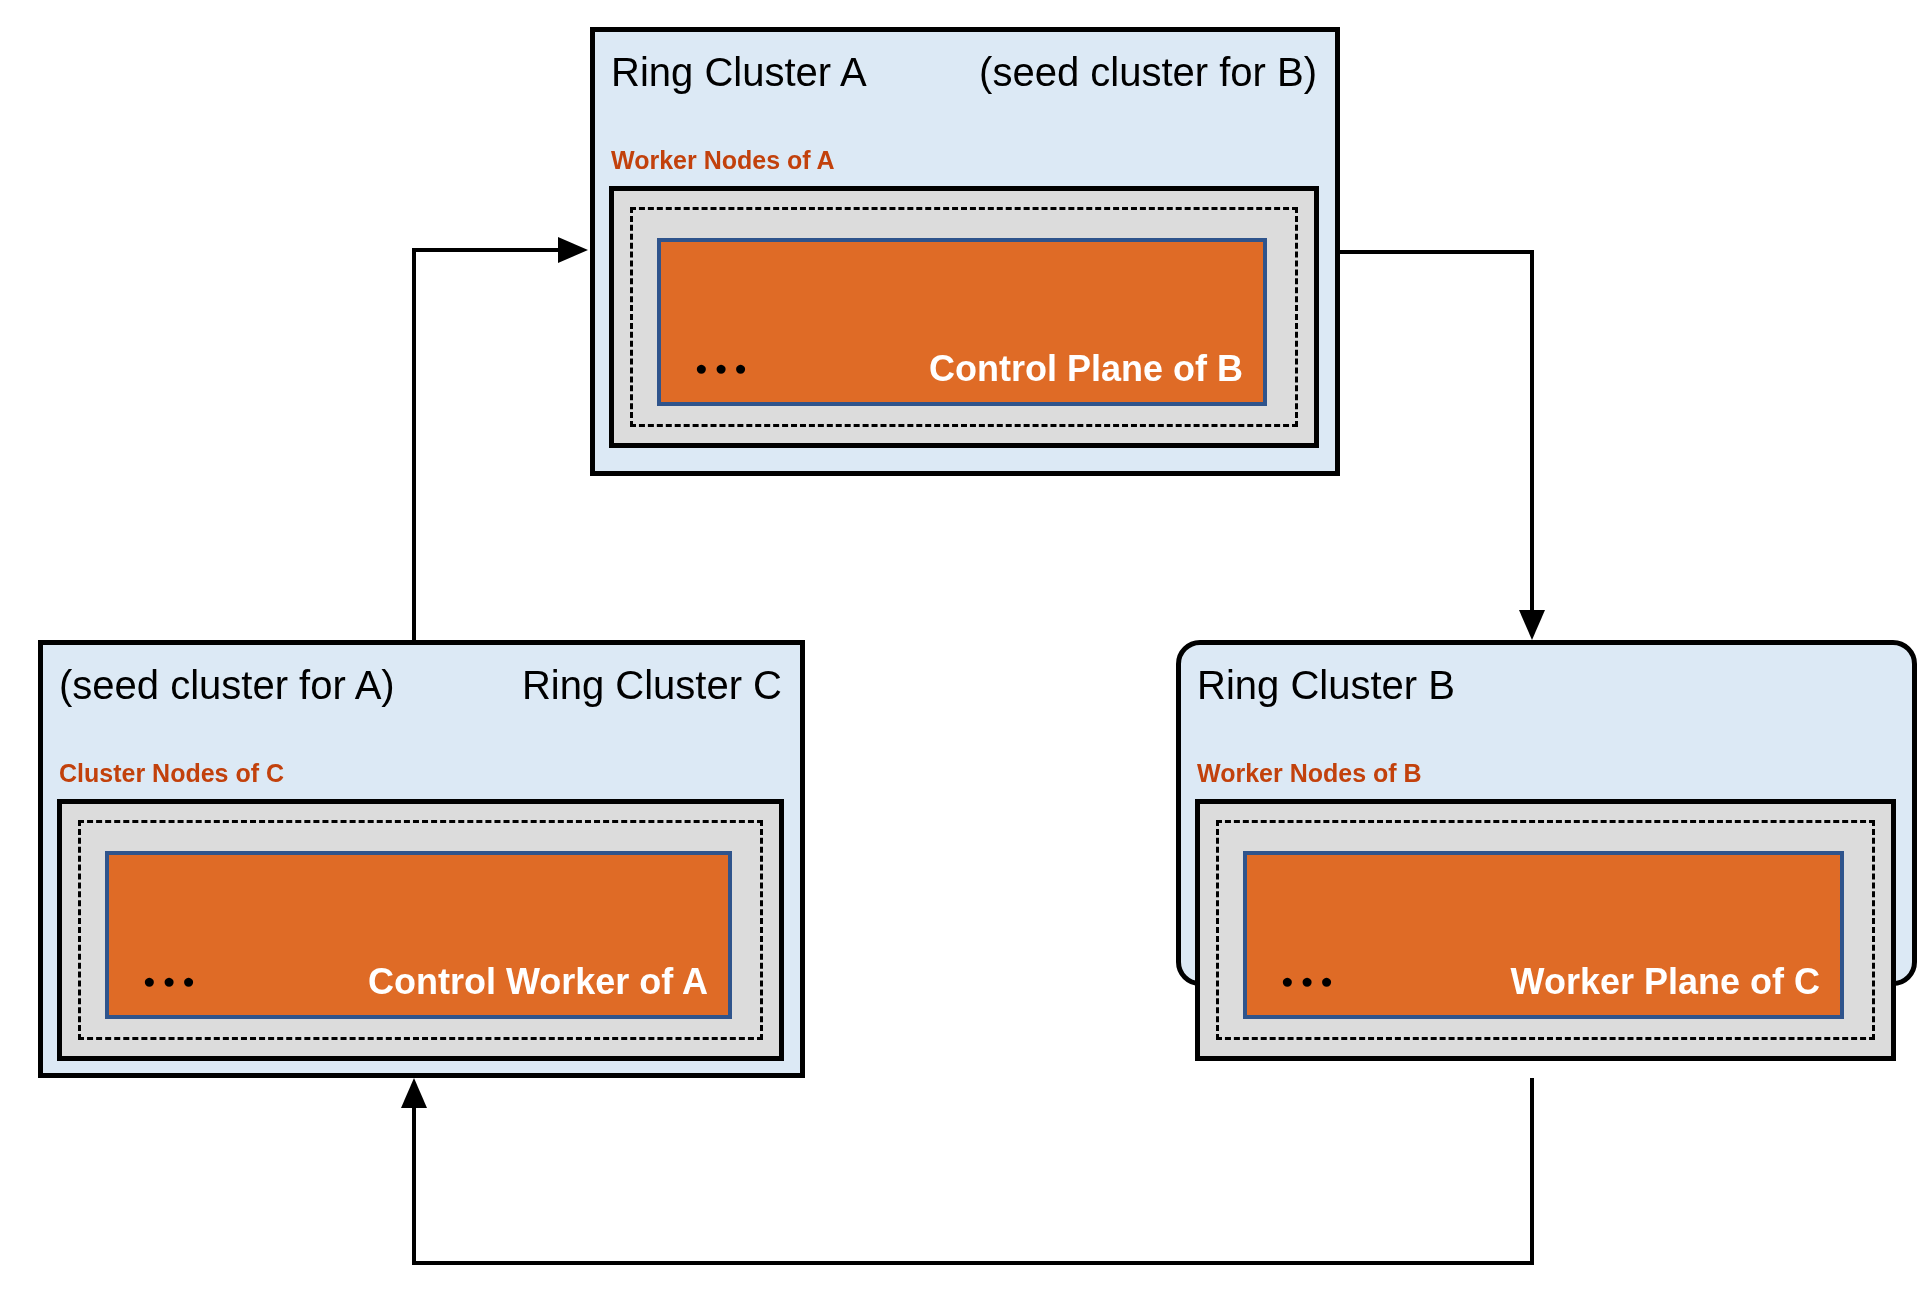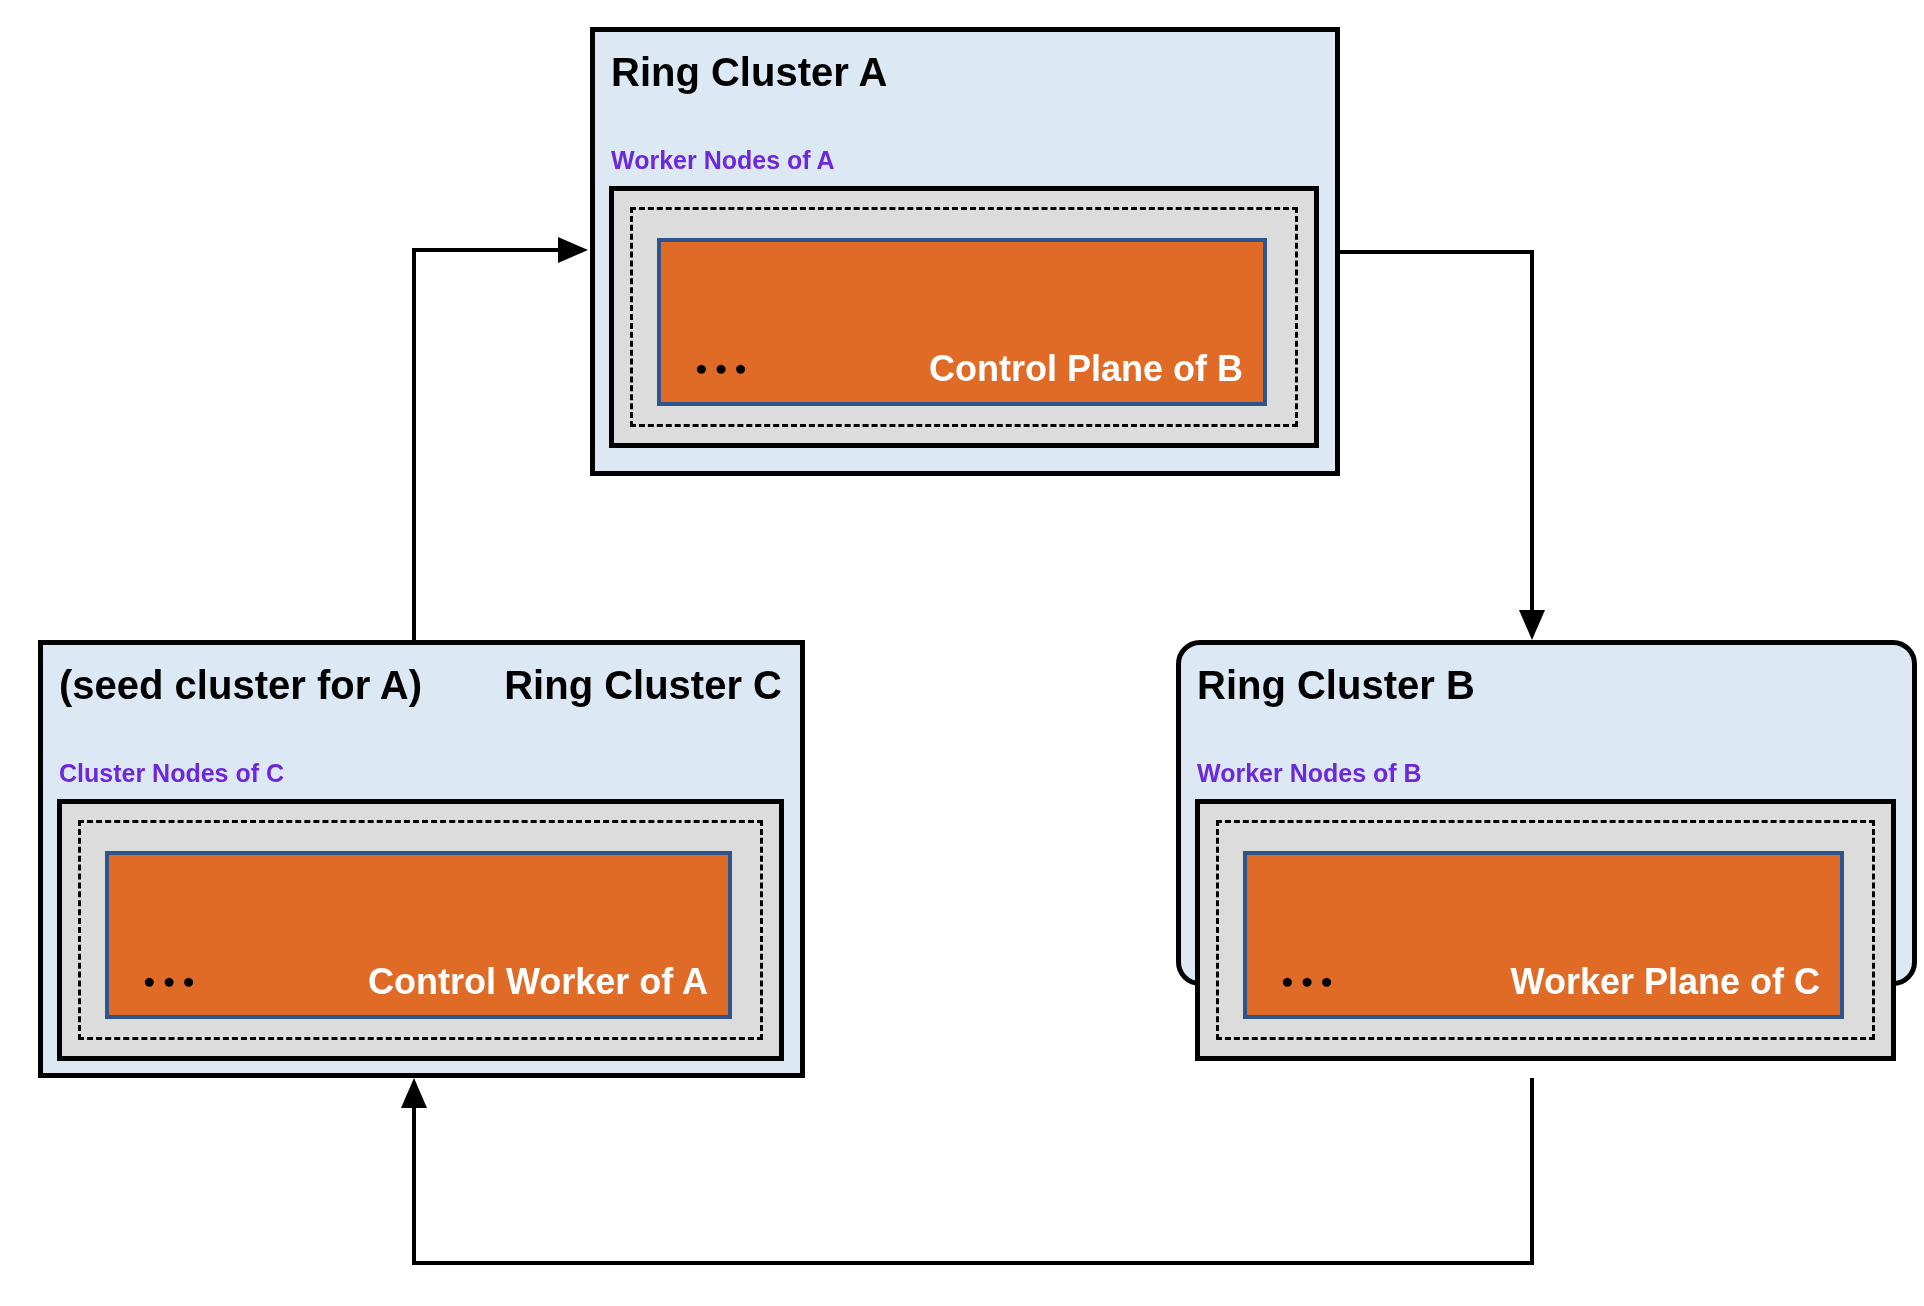--- a/index.html
+++ b/index.html
@@ -42,30 +42,30 @@
   .cluster-b { left: 1176px;top: 640px; width: 741px; height: 346px; border-radius: 24px; }
 
   .cluster-title {
     position: absolute;
     top: 16px; left: 16px; right: 18px;
     display: flex;
     justify-content: space-between;
     align-items: baseline;
     font-size: 40px;
     line-height: 48px;
-    font-weight: 700;
+    font-weight: 400;
     color: #000000;
     white-space: nowrap;
   }
   .worker-label {
     position: absolute;
     top: 114px; left: 16px;
     font-size: 25px;
     font-weight: 700;
-    color: #6d28d9;
+    color: #c2410c;
   }
   .worker-box {
     position: absolute;
     top: 154px; left: 14px; right: 16px;
     height: 262px;
     background: var(--worker-box-bg);
     border: 5px solid var(--worker-box-border);
   }
   .dashed-box {
     position: absolute;
@@ -117,20 +117,21 @@
     <path class="arrow-path" d="M 1338 252 L 1532 252 L 1532 612"></path>
     <polygon class="arrow-head" points="1519,610 1545,610 1532,640"></polygon>
 
     <path class="arrow-path" d="M 1532 1078 L 1532 1263 L 414 1263 L 414 1106"></path>
     <polygon class="arrow-head" points="401,1108 427,1108 414,1078"></polygon>
   </svg>
 
   <div class="cluster cluster-a">
     <div class="cluster-title">
       <span>Ring Cluster A</span>
+      <span>(seed cluster for B)</span>
     </div>
     <div class="worker-label">Worker Nodes of A</div>
     <div class="worker-box">
       <div class="dashed-box">
         <div class="control-plane">
           <span class="ellipsis-dots">●●●</span>
           <span class="cp-label">Control Plane of B</span>
         </div>
       </div>
     </div>

